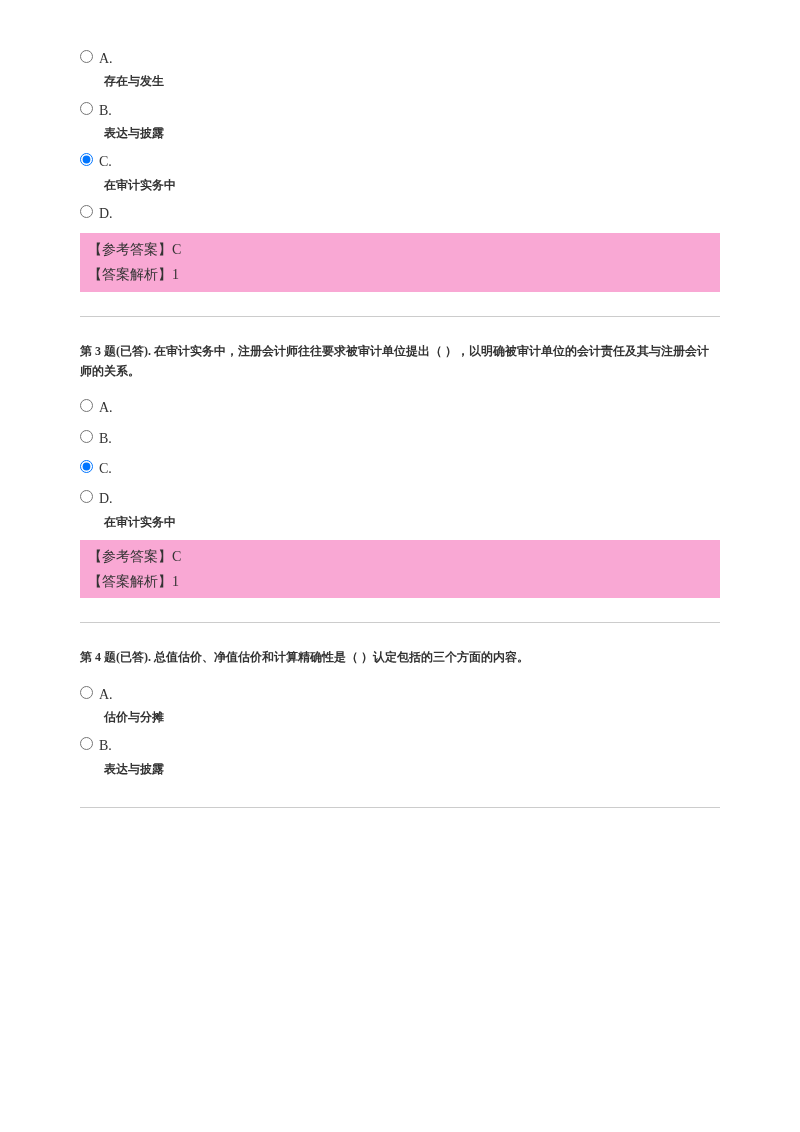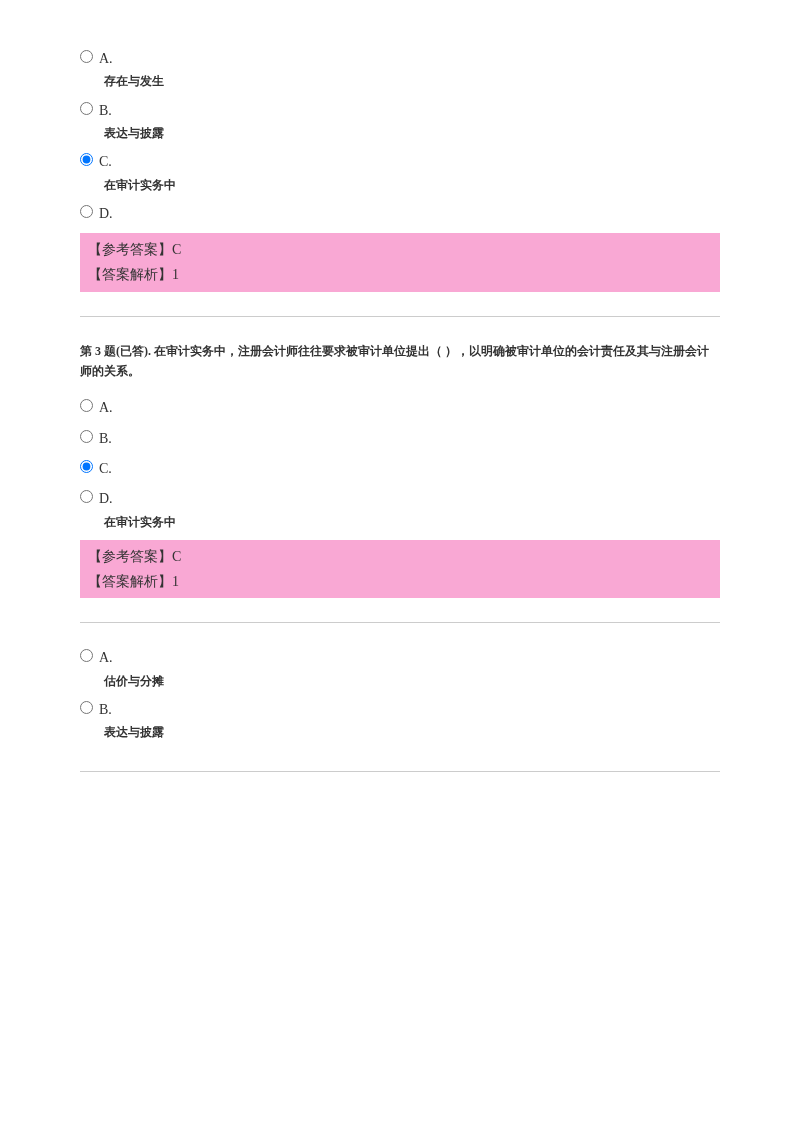--- a/index.html
+++ b/index.html
@@ -125,20 +125,21 @@
     </div>
     <div class="option-text">在审计实务中</div>
 
     <div class="answer-block">
       <span class="answer-line">【参考答案】C</span>
       <span class="answer-line">【答案解析】1</span>
     </div>
   </div>
 
   <div class="question-block">
+    <div class="question-title">第 4 题(已答). 总值估价、净值估价和计算精确性是（ ）认定包括的三个方面的内容。</div>
 
     <div class="option-row">
       <input type="radio" name="q4" style="">
       <span class="option-label">A.</span>
     </div>
     <div class="option-text">估价与分摊</div>
 
     <div class="option-row">
       <input type="radio" name="q4" style="">
       <span class="option-label">B.</span>

